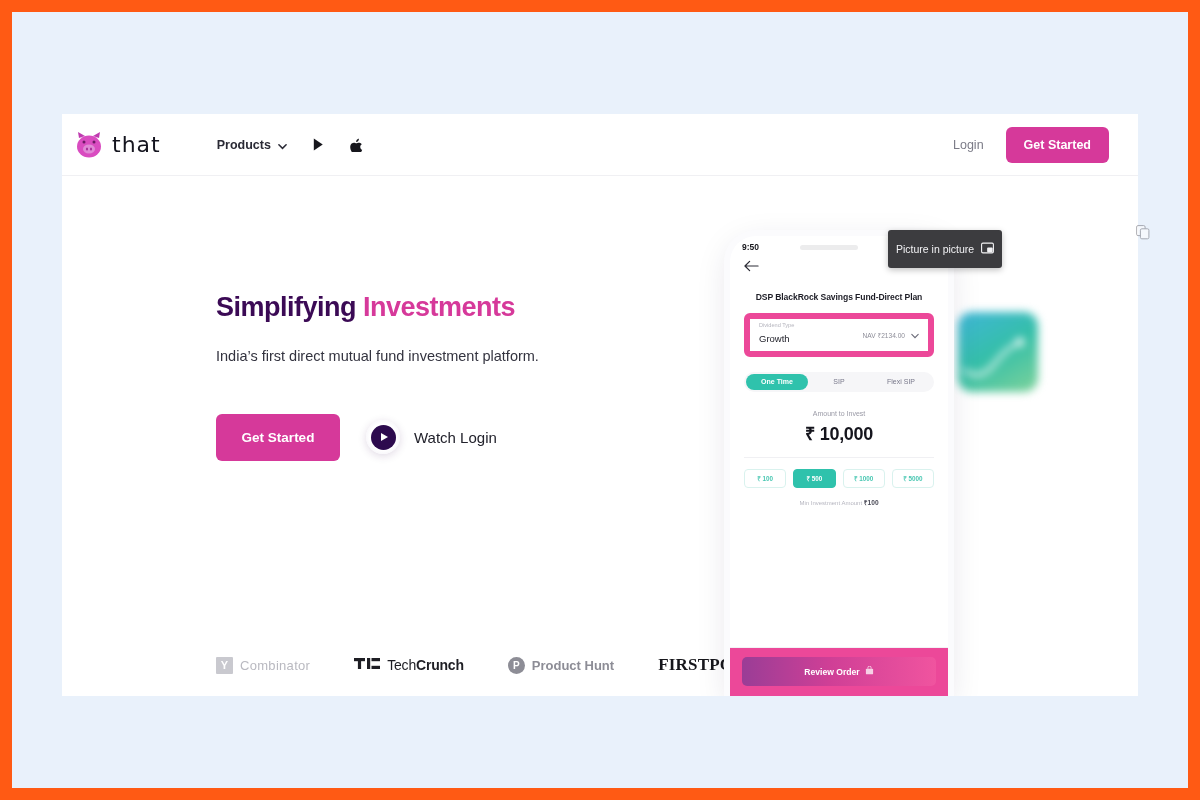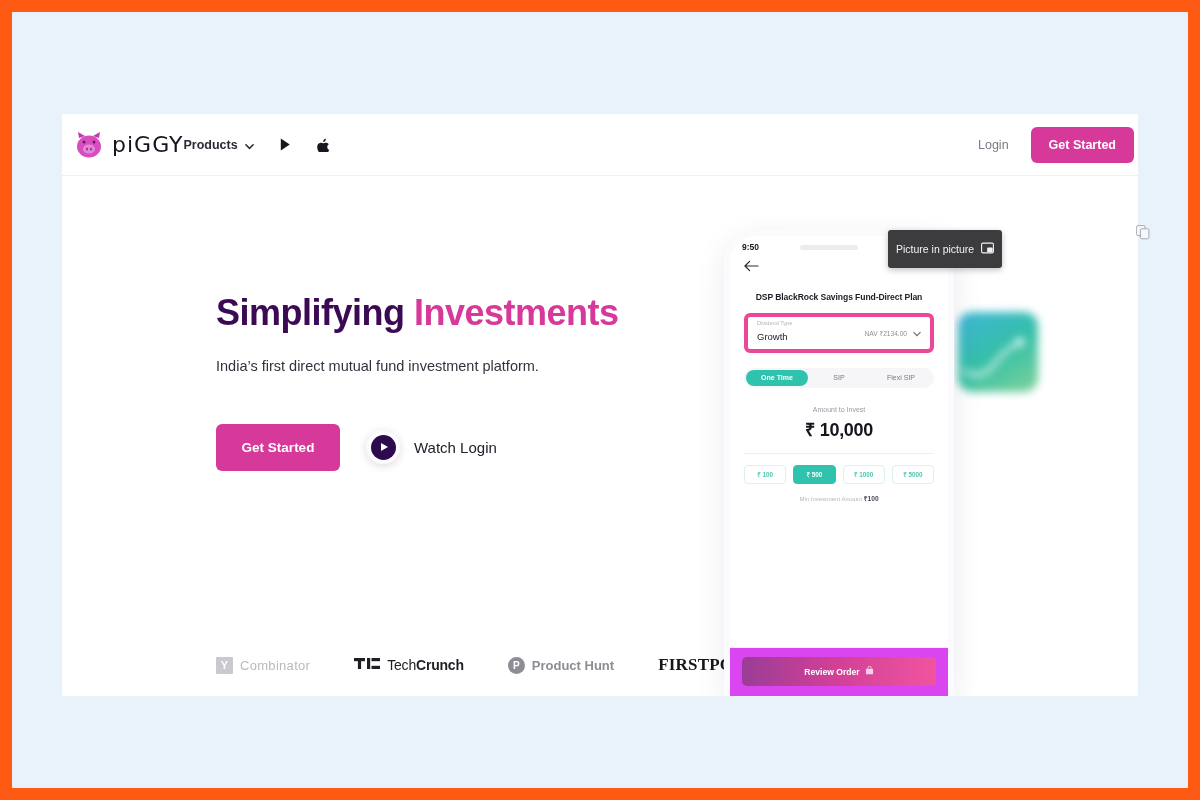--- a/index.html
+++ b/index.html
@@ -37,41 +37,41 @@
     border-bottom: 1px solid #f0f0f3;
     display: flex; align-items: center;
   }
   .brand { display: flex; align-items: center; margin-left: 12px; }
   .pig-logo { width: 30px; height: 28px; position: relative; }
   .wordmark {
     font-size: 22px; letter-spacing: 1px; color: #15151f;
     font-weight: 400; margin-left: 8px;
     font-family: "DejaVu Sans", sans-serif;
   }
-  .nav { display: flex; align-items: center; gap: 10px; }
+  .nav { display: flex; align-items: center; margin-left: 56px; gap: 10px; }
   .nav-item {
     font-size: 12.5px; color: #2a2a35; font-weight: 600;
     display: flex; align-items: center; gap: 7px;
   }
   .chev { width: 9px; height: 9px; display: inline-block; }
   .store-ico { margin-left: 14px; display: flex; align-items: center; }
   .header-right {
     margin-left: auto; display: flex; align-items: center;
-    gap: 22px; margin-right: 4px;
+    gap: 22px; margin-right: 29px;
   }
   .login-link { font-size: 12.5px; color: #7b7b87; }
   .btn-pink {
     background: #d6399a; color: #fff; font-size: 12.5px; font-weight: 700;
     border: none; border-radius: 6px; padding: 11px 18px; cursor: pointer;
   }
 
   
   #hero-left { position: absolute; left: 154px; top: 178px; width: 470px; }
   h1.headline {
-    font-size: 36px; font-weight: 700; line-height: 1.15;
+    font-size: 27px; font-weight: 700; line-height: 1.15;
     letter-spacing: -0.5px; white-space: nowrap;
   }
   .h-dark { color: #3b0a55; }
   .h-pink { color: #d6399a; }
   .sub {
     font-size: 14.5px; color: #33333f; margin-top: 22px; line-height: 1.55;
   }
   .sub.second { margin-top: 8px; }
   .cta-row { display: flex; align-items: center; margin-top: 46px; gap: 26px; }
   .btn-getstarted {
@@ -154,21 +154,21 @@
     margin: 0 auto;
   }
   .sb-right { display: flex; align-items: center; gap: 3px; }
   .phone-body { padding: 0 14px; }
   .back-arrow { margin-top: 8px; cursor: pointer; }
   .fund-title {
     font-size: 8.6px; font-weight: 700; color: #1d1d26;
     text-align: center; margin-top: 16px; letter-spacing: -.1px;
   }
   .field-box {
-    margin-top: 11px; border: 4px solid #ec4899; border-radius: 6px;
+    margin-top: 11px; border: 6px solid #ec4899; border-radius: 6px;
     padding: 7px 9px 7px; display: flex; align-items: flex-end;
     justify-content: space-between; position: relative;
   }
   .field-label {
     position: absolute; top: 3px; left: 9px;
     font-size: 5.6px; color: #b4b4bd;
   }
   .field-value {
     font-size: 9.5px; color: #23232c; font-weight: 500; margin-top: 4px;
   }
@@ -197,21 +197,21 @@
     border: 1px solid #d9f2ee; border-radius: 4px; padding: 4px 0;
     cursor: pointer; font-weight: 600;
   }
   .chip.active { background: #2fc2ac; color: #fff; border-color: #2fc2ac; }
   .min-amt {
     text-align: center; font-size: 6px; color: #b6b6c0; margin-top: 10px;
   }
   .min-amt b { color: #4a4a57; font-size: 6.6px; }
   .review-wrap {
     position: absolute; left: 0; bottom: 0; width: 100%;
-    border-top: 1px solid #f2f2f5; padding: 9px 12px 10px; background: #d946ef;
+    border-top: 1px solid #f2f2f5; padding: 9px 12px 10px; background: #ec4899;
   }
   .btn-review {
     width: 100%; border: none; border-radius: 5px; padding: 9px 0;
     background: linear-gradient(90deg, #9a3d96 0%, #cf3f96 45%, #f0549f 100%);
     color: #fff; font-size: 8.6px; font-weight: 700; cursor: pointer;
     display: flex; align-items: center; justify-content: center; gap: 5px;
   }
 
   
   #pip {
@@ -239,21 +239,21 @@
               <ellipse cx="15" cy="15.5" rx="12" ry="11" fill="#d94cc0"></ellipse>
               <path d="M5 7 L4 1 L11 5 Z" fill="#c03bb0"></path>
               <path d="M25 7 L26 1 L19 5 Z" fill="#c03bb0"></path>
               <ellipse cx="15" cy="18" rx="6" ry="4.6" fill="#e08ad6"></ellipse>
               <ellipse cx="13" cy="18" rx="1.1" ry="1.6" fill="#a8309b"></ellipse>
               <ellipse cx="17" cy="18" rx="1.1" ry="1.6" fill="#a8309b"></ellipse>
               <circle cx="10" cy="11" r="1.5" fill="#6d1a66"></circle>
               <circle cx="20" cy="11" r="1.5" fill="#6d1a66"></circle>
             </svg>
           </span>
-          <span class="wordmark">piGGY</span>
+          <span class="wordmark">that</span>
         </div>
 
         <div class="nav">
           <span class="nav-item">
             <span>Products</span>
             <span class="chev">
               <svg width="9" height="9" viewBox="0 0 10 10">
                   <path d="M1 3 L5 7 L9 3" stroke="#2a2a35" stroke-width="1.7" fill="none" stroke-linecap="round"></path>
                 </svg>
             </span>

